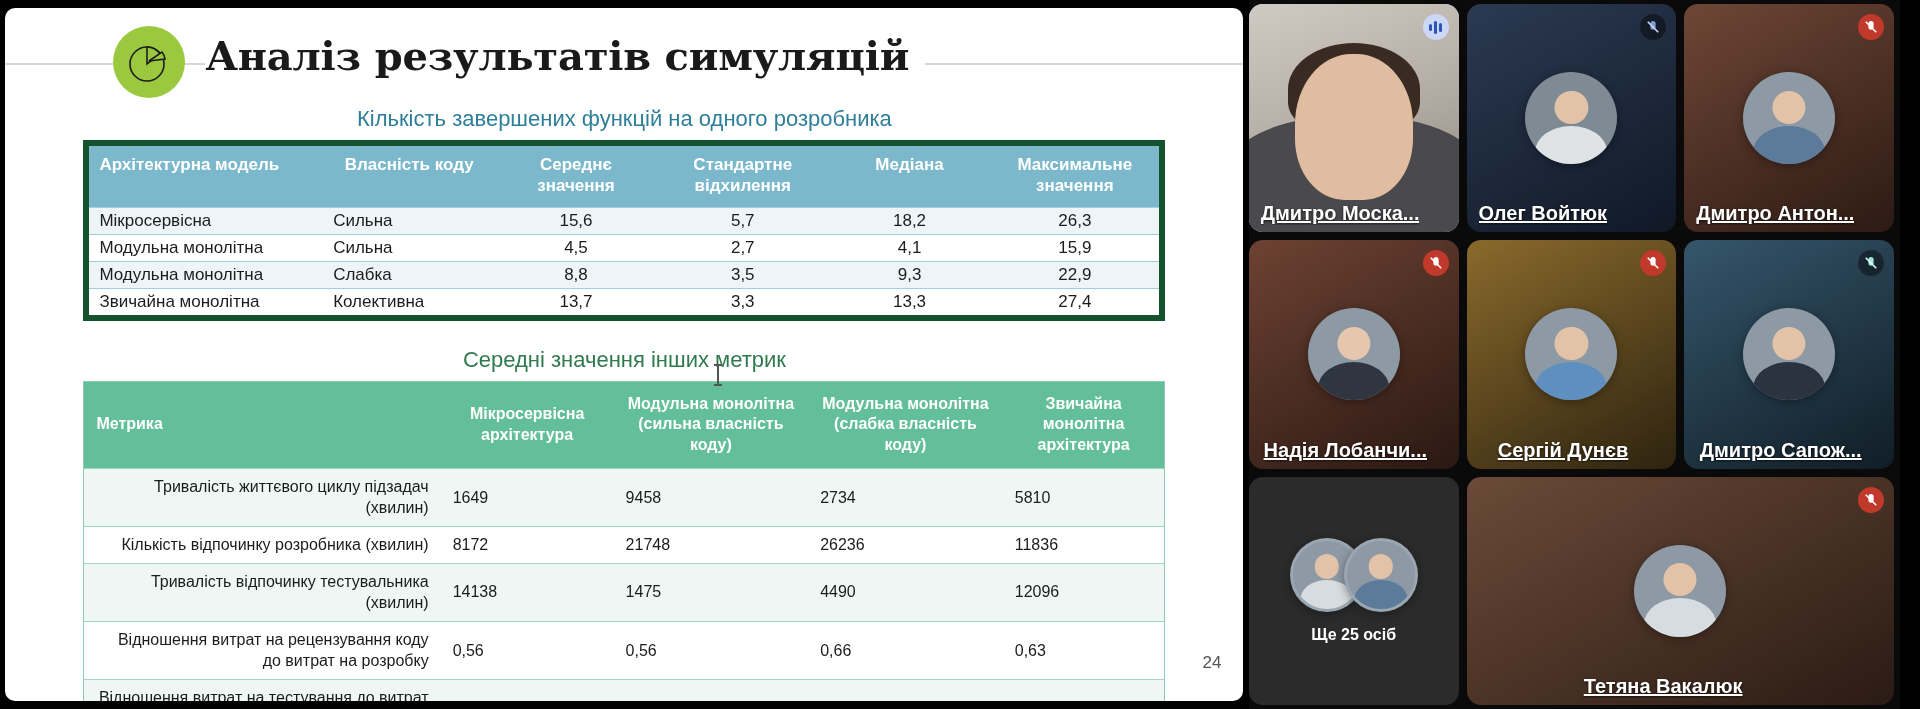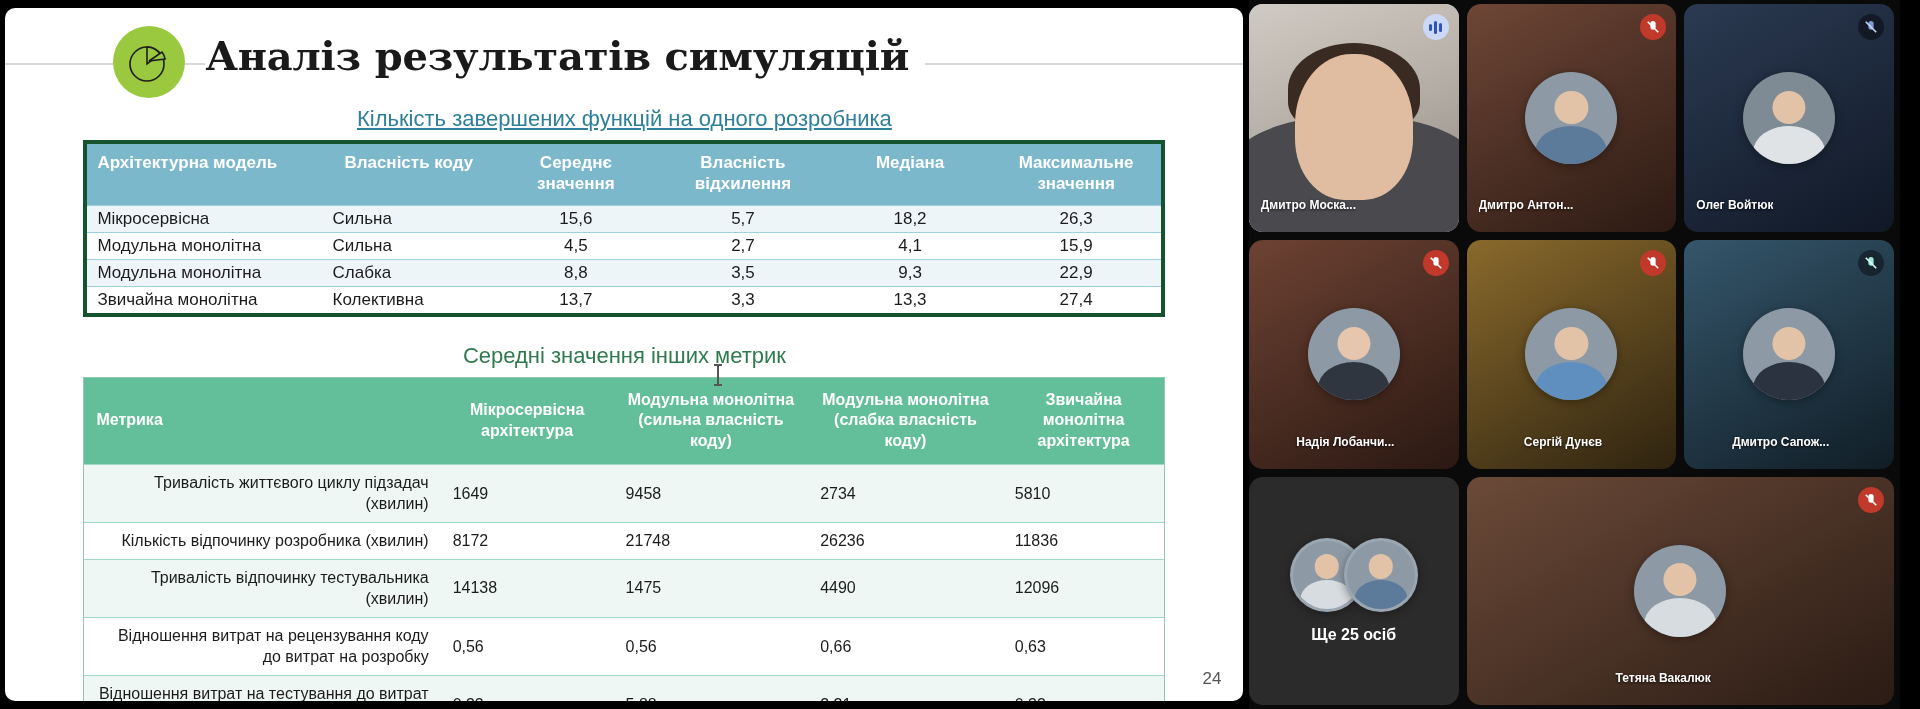--- a/index.html
+++ b/index.html
@@ -50,28 +50,28 @@
     letter-spacing: -0.2px;
     white-space: nowrap;
     background: #fff; padding-right: 16px;
   }
 
   .caption {
     text-align: center;
     font-size: 22px;
     margin: 6px 0 8px 0;
   }
-  .caption-blue { color: #2e7f99; text-decoration: underline; }
+  .caption-blue { color: #2e7f99; }
   .caption-green { color: #2f7a4e; }
 
   
   .t1-wrap { padding: 0 78px; }
   table { border-collapse: collapse; width: 100%; table-layout: fixed; }
 
-  .t1 { border: 4px solid #14532d; }
+  .t1 { border: 6px solid #14532d; }
   .t1 thead th {
     background: #7cb8cc;
     color: #ffffff;
     font-size: 17px;
     font-weight: 700;
     padding: 8px 10px 10px 10px;
     text-align: center;
     vertical-align: top;
     line-height: 1.25;
   }
@@ -120,21 +120,21 @@
     width: 2px; height: 22px;
     background: #555;
   }
   .text-caret::before, .text-caret::after {
     content: ""; position: absolute; left: -3px; width: 8px; height: 2px; background: #555;
   }
   .text-caret::before { top: 0; }
   .text-caret::after { bottom: 0; }
 
   .page-no {
-    position: absolute; right: 22px; bottom: 12px;
+    position: absolute; right: 22px; bottom: 28px;
     font-size: 17px; color: #555;
   }
 
   
   .people {
     width: 658px; height: 709px;
     padding: 4px 6px 4px 0;
     display: grid;
     grid-template-columns: repeat(3, 1fr);
     grid-template-rows: repeat(3, 1fr);
@@ -143,24 +143,24 @@
   .tile {
     position: relative;
     border-radius: 14px;
     overflow: hidden;
     display: flex; align-items: center; justify-content: center;
   }
   .tile.speaking { outline: 3px solid #b9cdf7; outline-offset: -3px; }
   .tile.wide { grid-column: span 2; }
 
   .name {
-    position: absolute; left: 12px; bottom: 20px;
-    color: #fff; font-size: 12px; font-weight: 700;
+    position: absolute; left: 12px; bottom: 7px;
+    color: #fff; font-size: 20px; font-weight: 700;
     text-shadow: 0 1px 3px rgba(0,0,0,.75);
-    max-width: 92%; white-space: nowrap; overflow: hidden; text-overflow: ellipsis;
+    max-width: 92%; white-space: nowrap; overflow: hidden; text-overflow: ellipsis; text-decoration: underline;
   }
   .name.center { left: 0; right: 0; text-align: center; }
 
   .mic {
     position: absolute; right: 10px; top: 10px;
     width: 26px; height: 26px; border-radius: 50%;
     background: rgba(0,0,0,.42);
     display: flex; align-items: center; justify-content: center;
   }
   .mic.red { background: #c0392b; }
@@ -255,21 +255,21 @@
               <col style="width:15%">
             <col style="width:16%">
               <col style="width:15%">
               <col style="width:16%">
           </colgroup>
           <thead>
             <tr>
               <th class="lft">Архітектурна модель</th>
               <th>Власність коду</th>
               <th>Середнє значення</th>
-              <th>Власність відхилення</th>
+              <th>Стандартне відхилення</th>
               <th>Медіана</th>
               <th>Максимальне значення</th>
             </tr>
           </thead>
           <tbody>
             <tr>
               <td class="lft">Мікросервісна</td>
               <td class="lft">Сильна</td>
               <td>15,6</td>
               <td>5,7</td>
@@ -379,46 +379,46 @@
       <div class="mic blue">
         <span class="bars">
             <i></i>
             <i></i>
             <i></i>
           </span>
       </div>
       <div class="name">Дмитро Москa...</div>
     </div>
 
+    <div class="tile" style="background:linear-gradient(150deg,#2b3a52,#101826);">
+      <div class="avatar av2">
+          <div class="body"></div>
+          <div class="head"></div>
+        </div>
+      <div class="mic">
+        <svg width="14" height="14" viewBox="0 0 16 16">
+            <path d="M5 4a3 3 0 016 0v4a3 3 0 01-6 0z" fill="#7f9bd6"></path>
+            <path d="M2 2l12 12" stroke="#cbd9f7" stroke-width="1.8"></path>
+          </svg>
+      </div>
+      <div class="name">Олег Войтюк</div>
+    </div>
+
     <div class="tile" style="background:linear-gradient(150deg,#6e4636,#2c1a13);">
       <div class="avatar av3">
           <div class="body"></div>
           <div class="head"></div>
         </div>
       <div class="mic red">
         <svg width="14" height="14" viewBox="0 0 16 16">
             <path d="M5 4a3 3 0 016 0v4a3 3 0 01-6 0z" fill="#fff"></path>
             <path d="M2 2l12 12" stroke="#fff" stroke-width="1.8"></path>
           </svg>
       </div>
       <div class="name">Дмитро Антон...</div>
-    </div>
-
-    <div class="tile" style="background:linear-gradient(150deg,#2b3a52,#101826);">
-      <div class="avatar av2">
-          <div class="body"></div>
-          <div class="head"></div>
-        </div>
-      <div class="mic">
-        <svg width="14" height="14" viewBox="0 0 16 16">
-            <path d="M5 4a3 3 0 016 0v4a3 3 0 01-6 0z" fill="#7f9bd6"></path>
-            <path d="M2 2l12 12" stroke="#cbd9f7" stroke-width="1.8"></path>
-          </svg>
-      </div>
-      <div class="name">Олег Войтюк</div>
     </div>
 
     <div class="tile" style="background:linear-gradient(150deg,#6d4233,#2a1812);">
       <div class="avatar av4">
           <div class="body"></div>
           <div class="head"></div>
         </div>
       <div class="mic red">
         <svg width="14" height="14" viewBox="0 0 16 16">
             <path d="M5 4a3 3 0 016 0v4a3 3 0 01-6 0z" fill="#fff"></path>

